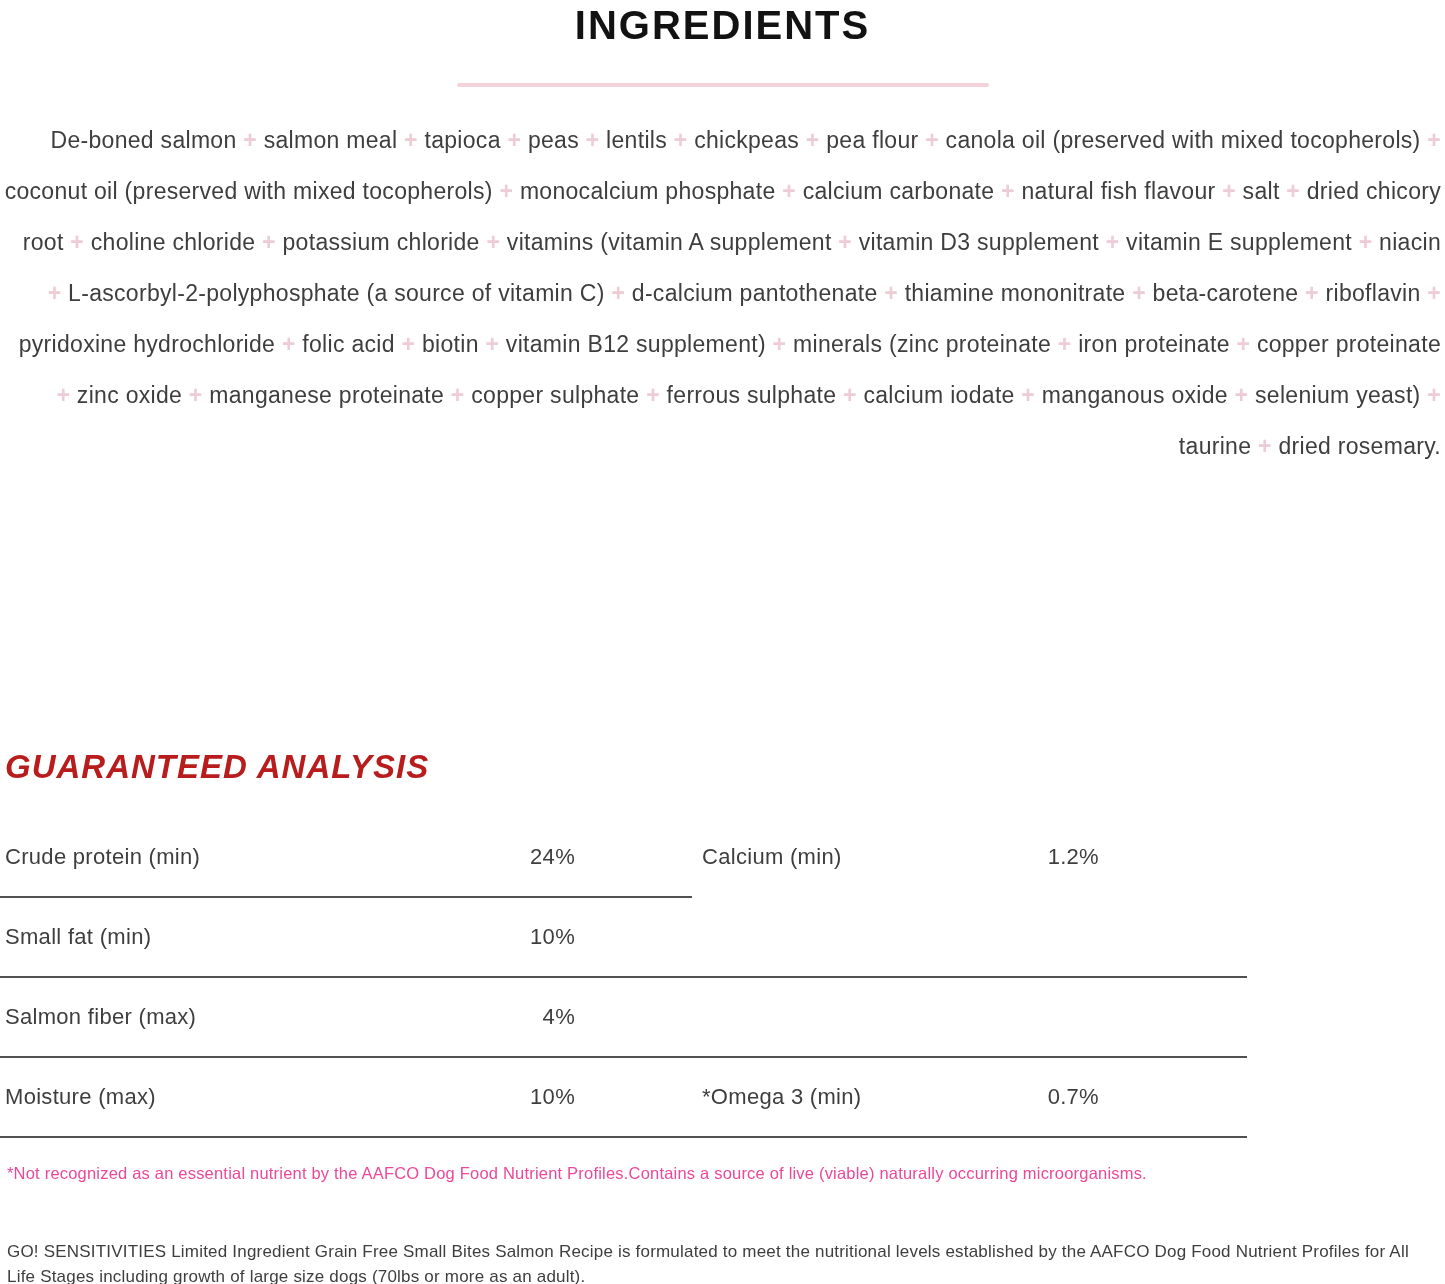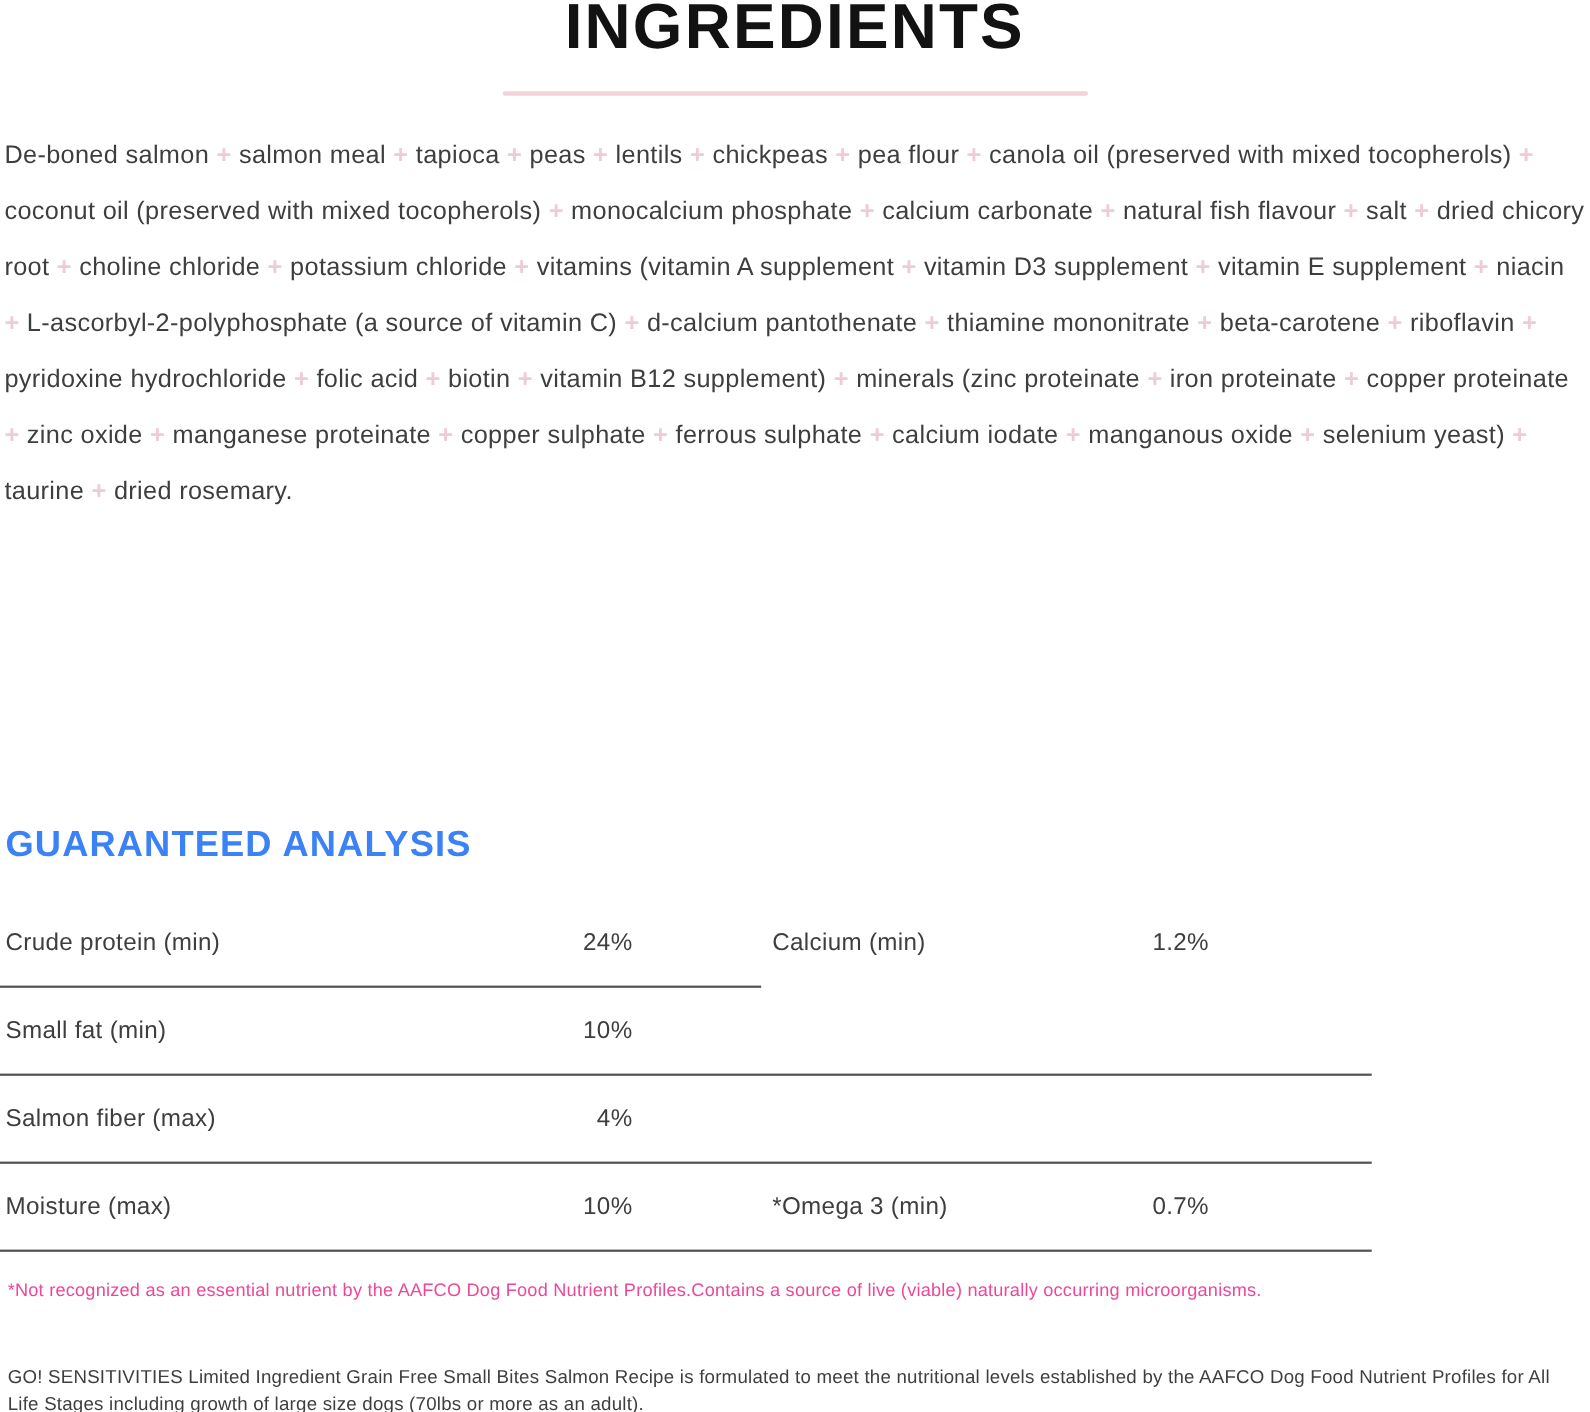--- a/index.html
+++ b/index.html
@@ -12,53 +12,54 @@
     color: #3e3e3e;
     position: relative;
   }
 
   
   .ingredients-header {
     text-align: center;
     padding-top: 0px;
   }
   .ingredients-title {
-    font-size: 58px;
+    font-size: 40px;
     line-height: 50px;
     font-weight: bold;
     letter-spacing: 2px;
     color: #121212;
   }
   .pink-rule {
     width: 532px;
     height: 4px;
     margin: 33px auto 0 auto;
     border-radius: 2px;
   }
   .ingredients-text {
     margin: 28px 4px 0 4px;
-    text-align: left;
+    text-align: right;
     font-size: 23px;
     line-height: 51px;
     letter-spacing: 0.3px;
     color: #3e3e3e;
   }
   .ingredients-text .plus {
     font-weight: bold;
   }
 
   
   .analysis-title {
     margin: 0 0 16px 5px;
     position: absolute;
     top: 748px;
     font-size: 33px;
     font-weight: bold;
     letter-spacing: 1px;
-    color: #3b82f6;
+    color: #b91c1c;
+    font-style: italic;
   }
   .analysis-table {
     position: absolute;
     top: 818px;
     left: 0;
     width: 1247px;
   }
   .a-row {
     display: grid;
     grid-template-columns: 692px 1fr;

